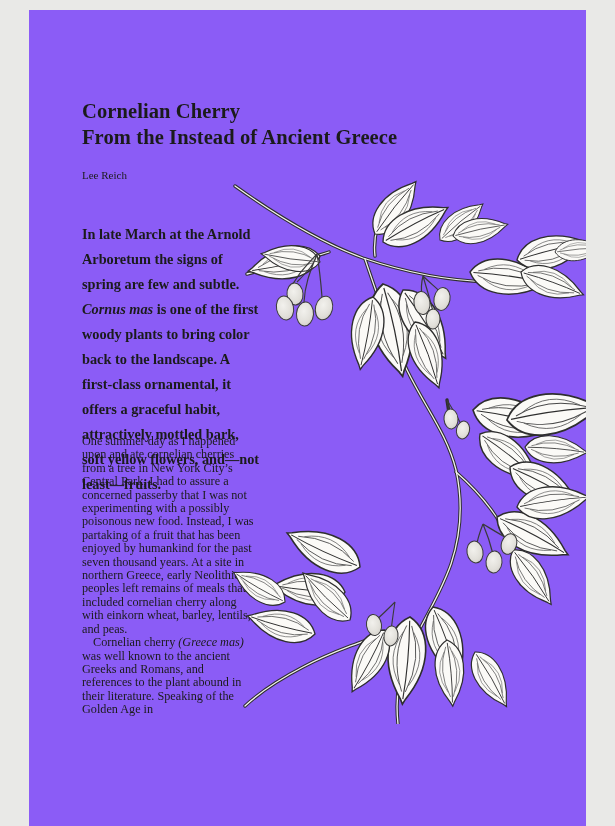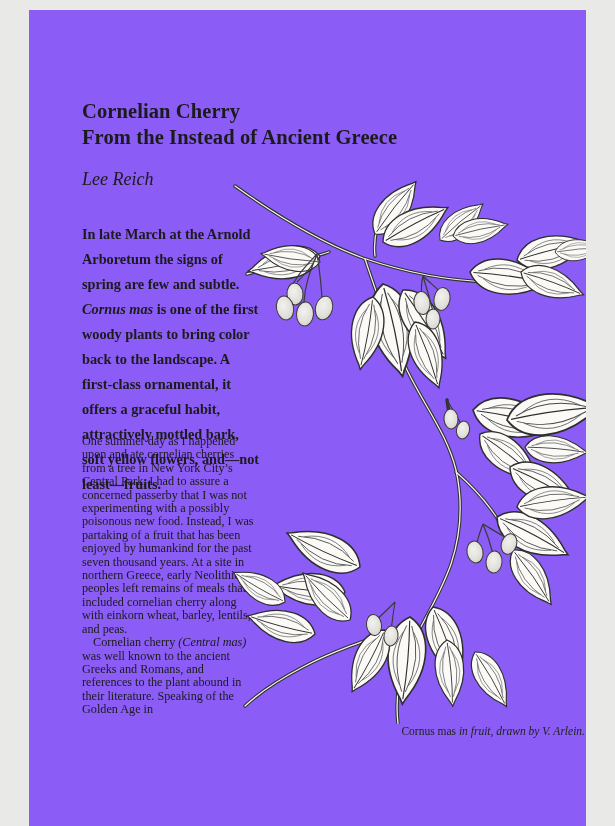--- a/index.html
+++ b/index.html
@@ -14,21 +14,21 @@
     overflow:hidden;
   }
   .title{
     position:absolute;left:53px;top:88px;width:420px;
     font-size:20.5px;font-weight:bold;line-height:26px;margin:0;
     letter-spacing:.1px;
   }
   .title .tline{display:block;}
   .byline{
     position:absolute;left:53px;top:159px;
-    font-size:18px;font-style:italic;
+    font-size:11px;
   }
   .lede{
     position:absolute;left:53px;top:212px;width:178px;
     font-size:14.3px;font-weight:bold;line-height:25px;margin:0;
   }
   .lede i{font-style:italic;}
   .bodycol{
     position:absolute;left:53px;top:425px;width:172px;
     font-size:12.2px;line-height:13.4px;
   }
@@ -53,21 +53,21 @@
     <span class="tline">Cornelian Cherry</span>
     <span class="tline">From the Instead of Ancient Greece</span>
   </h1>
 
   <div class="byline">Lee Reich</div>
 
   <p class="lede"><span>In late March at the Arnold Arboretum the signs of spring are few and subtle. </span><i>Cornus mas</i><span> is one of the first woody plants to bring color back to the landscape. A first-class ornamental, it offers a graceful habit, attractively mottled bark, soft yellow flowers, and—not least—fruits.</span></p>
 
   <div class="bodycol">
     <p>One summer day as I happened upon and ate cornelian cherries from a tree in New York City’s Central Park, I had to assure a concerned passerby that I was not experimenting with a possibly poisonous new food. Instead, I was partaking of a fruit that has been enjoyed by humankind for the past seven thousand years. At a site in northern Greece, early Neolithic peoples left remains of meals that included cornelian cherry along with einkorn wheat, barley, lentils, and peas.</p>
-    <p class="indent"><span>Cornelian cherry </span><i>(Central mas)</i><span> was well known to the ancient Greeks and Romans, and references to the plant abound in their literature. Speaking of the Golden Age in</span></p>
+    <p class="indent"><span>Cornelian cherry </span><i>(Greece mas)</i><span> was well known to the ancient Greeks and Romans, and references to the plant abound in their literature. Speaking of the Golden Age in</span></p>
   </div>
 
   <svg class="illus" width="400" height="552" viewBox="0 0 400 552" xmlns="http://www.w3.org/2000/svg">
     <defs>
       <radialGradient id="fruitGrad" cx="42%" cy="38%" r="75%">
         <stop offset="0%" stop-color="#f2f1ed"></stop>
         <stop offset="60%" stop-color="#e2e0da"></stop>
         <stop offset="100%" stop-color="#cfccc5"></stop>
       </radialGradient>
       <g id="leaf">
@@ -160,15 +160,14 @@
         <ellipse cx="284" cy="372" rx="7.5" ry="10.5" fill="url(#fruitGrad)" transform="rotate(18 284 372)"></ellipse>
       </g>
       <g>
         <path d="M170,430 C162,438 156,444 151,448 M170,430 C168,442 167,452 166,458" fill="none" stroke-width="1.1"></path>
         <ellipse cx="149" cy="453" rx="7.5" ry="10.5" fill="url(#fruitGrad)" transform="rotate(-8 149 453)"></ellipse>
         <ellipse cx="166" cy="464" rx="7" ry="10" fill="url(#fruitGrad)" transform="rotate(8 166 464)"></ellipse>
       </g>
     </g>
   </svg>
 
-  <div class="caption"><span>Cornus mas</span><i> in fruit, drawn by V. Arlein.</i></div>
 
 </div>
 
 </body></html>

